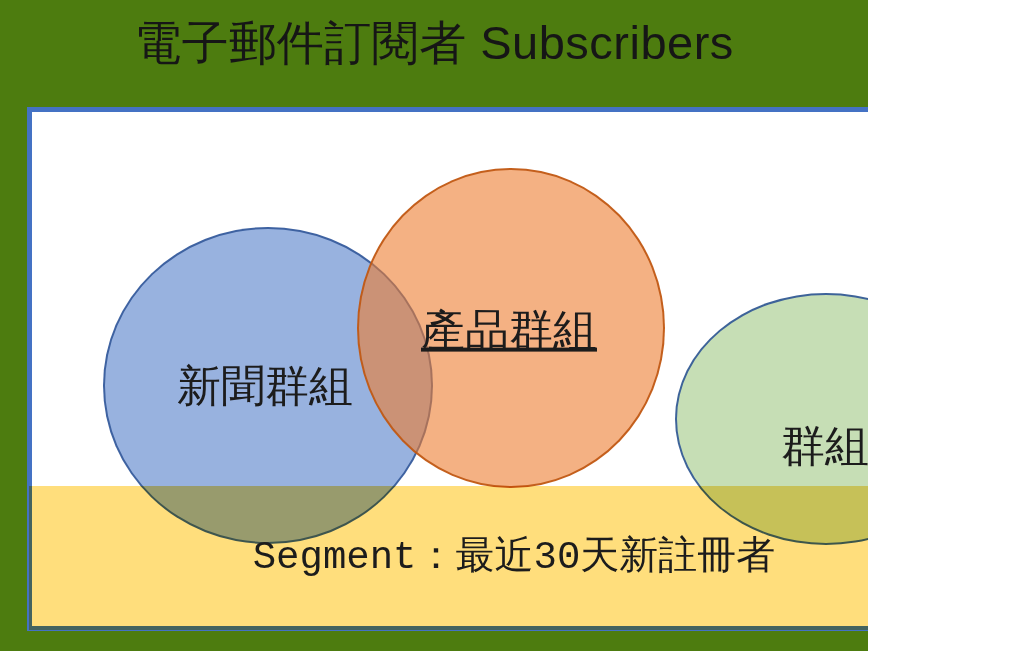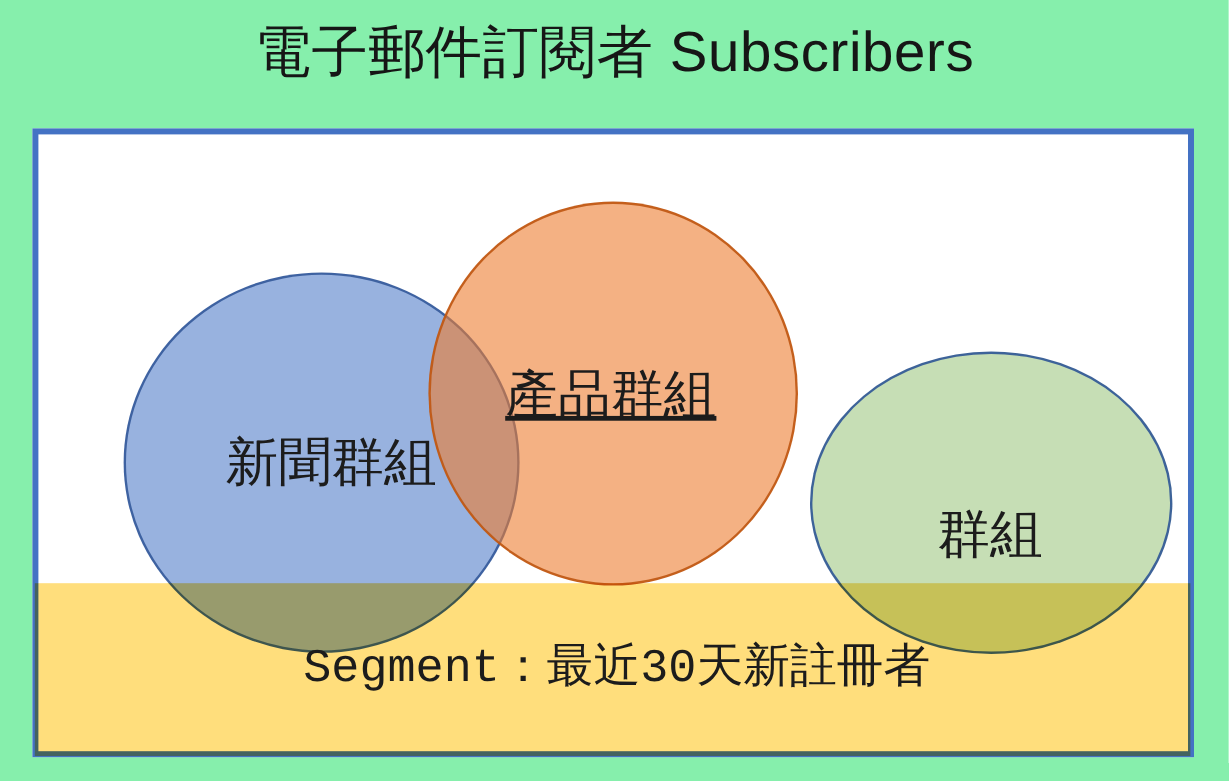--- a/index.html
+++ b/index.html
@@ -3,23 +3,23 @@
 <meta charset="utf-8">
 <style>
   html, body {
     margin: 0;
     padding: 0;
     background: #ffffff;
     font-family: "Liberation Sans", sans-serif;
   }
   .canvas {
     position: relative;
-    width: 1024px;
+    width: 868px;
     height: 651px;
-    background: #86efac;
+    background: #4d7c0f;
     overflow: hidden;
   }
   .title {
     position: absolute;
     top: 12px;
     left: 0;
     width: 100%;
     margin: 0;
     text-align: center;
     font-size: 47px;
@@ -77,21 +77,21 @@
   .vlabel {
     position: absolute;
     transform: translate(-50%, -50%);
     color: #1c1c1c;
     font-size: 44px;
     line-height: 1.2;
     white-space: nowrap;
     text-align: center;
     z-index: 4;
   }
-  .news-label      { left: 233px; top: 274px; margin-left: 11px; }
+  .news-label      { left: 233px; top: 274px; }
   .product-label   { left: 477px; top: 218px; text-decoration: underline; }
   .customers-label { left: 793px; top: 308px; }
   .segment-label   { left: 482px; top: 446px; font-size: 39px; z-index: 5; font-family: Liberation Mono, monospace; }
 </style>
 </head>
 <body>
 
 <div class="canvas">
 
   <h1 class="title">電子郵件訂閱者 Subscribers</h1>

